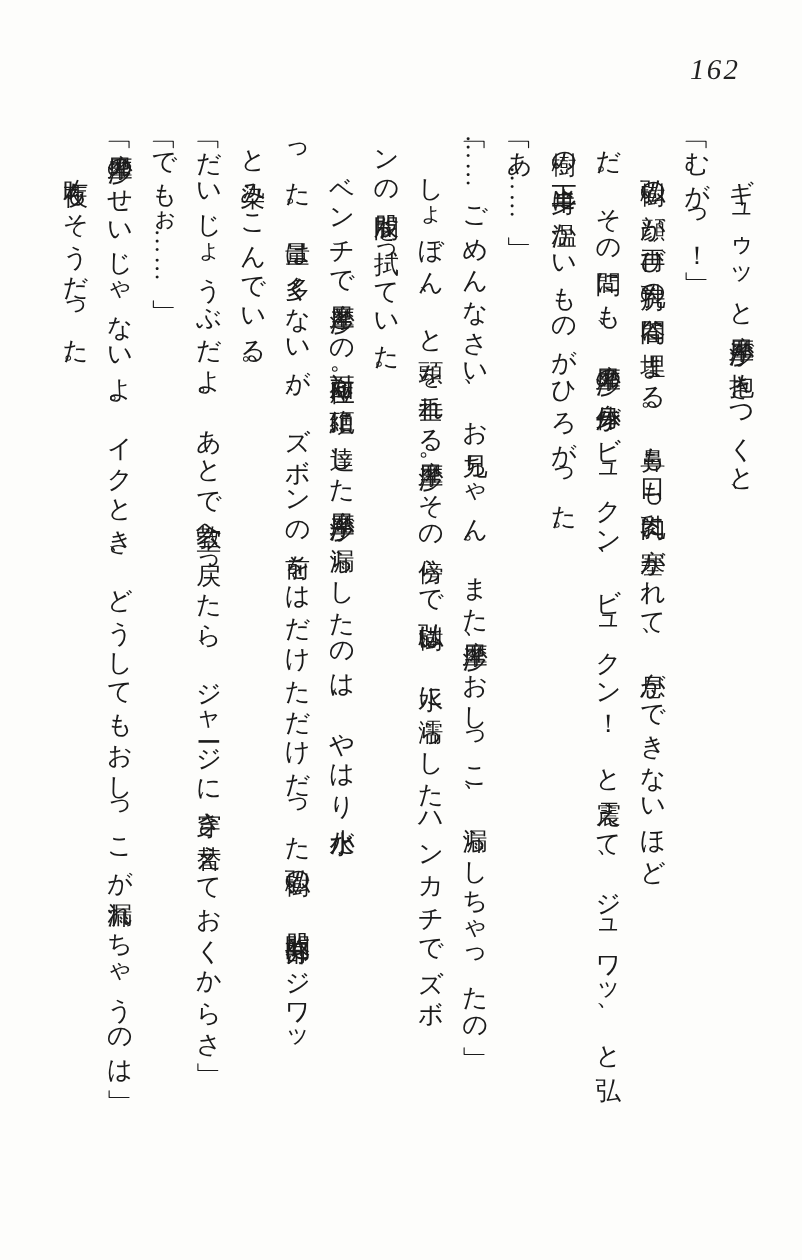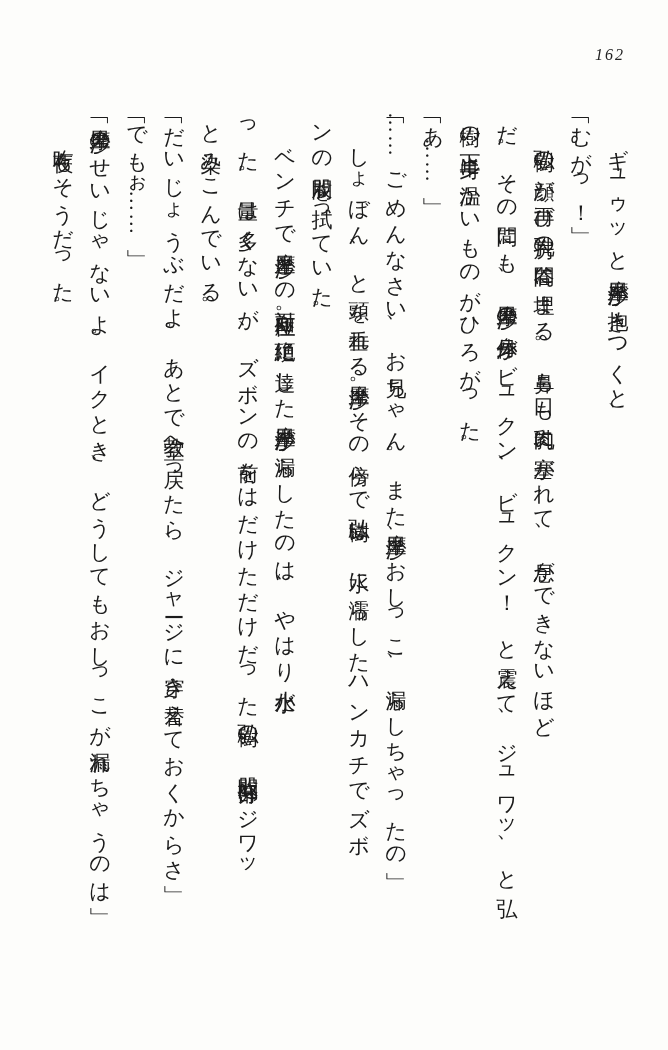--- a/index.html
+++ b/index.html
@@ -12,25 +12,24 @@
     width: 668px;
     height: 1050px;
     background: #fdfdfb;
     overflow: hidden;
     font-family: "Liberation Serif", "DejaVu Serif", serif;
   }
   .page-number {
     position: absolute;
     left: 575px;
     top: 46px;
-    font-size: 16px;
+    font-size: 24px;
     font-style: italic;
     letter-spacing: 2px;
     color: #222;
-    margin-left: 20px;
   }
   .text-block {
     position: absolute;
     top: 110px;
     right: 32px;
     height: 880px;
     writing-mode: vertical-rl;
     text-orientation: mixed;
     font-size: 21px;
     line-height: 37px;

